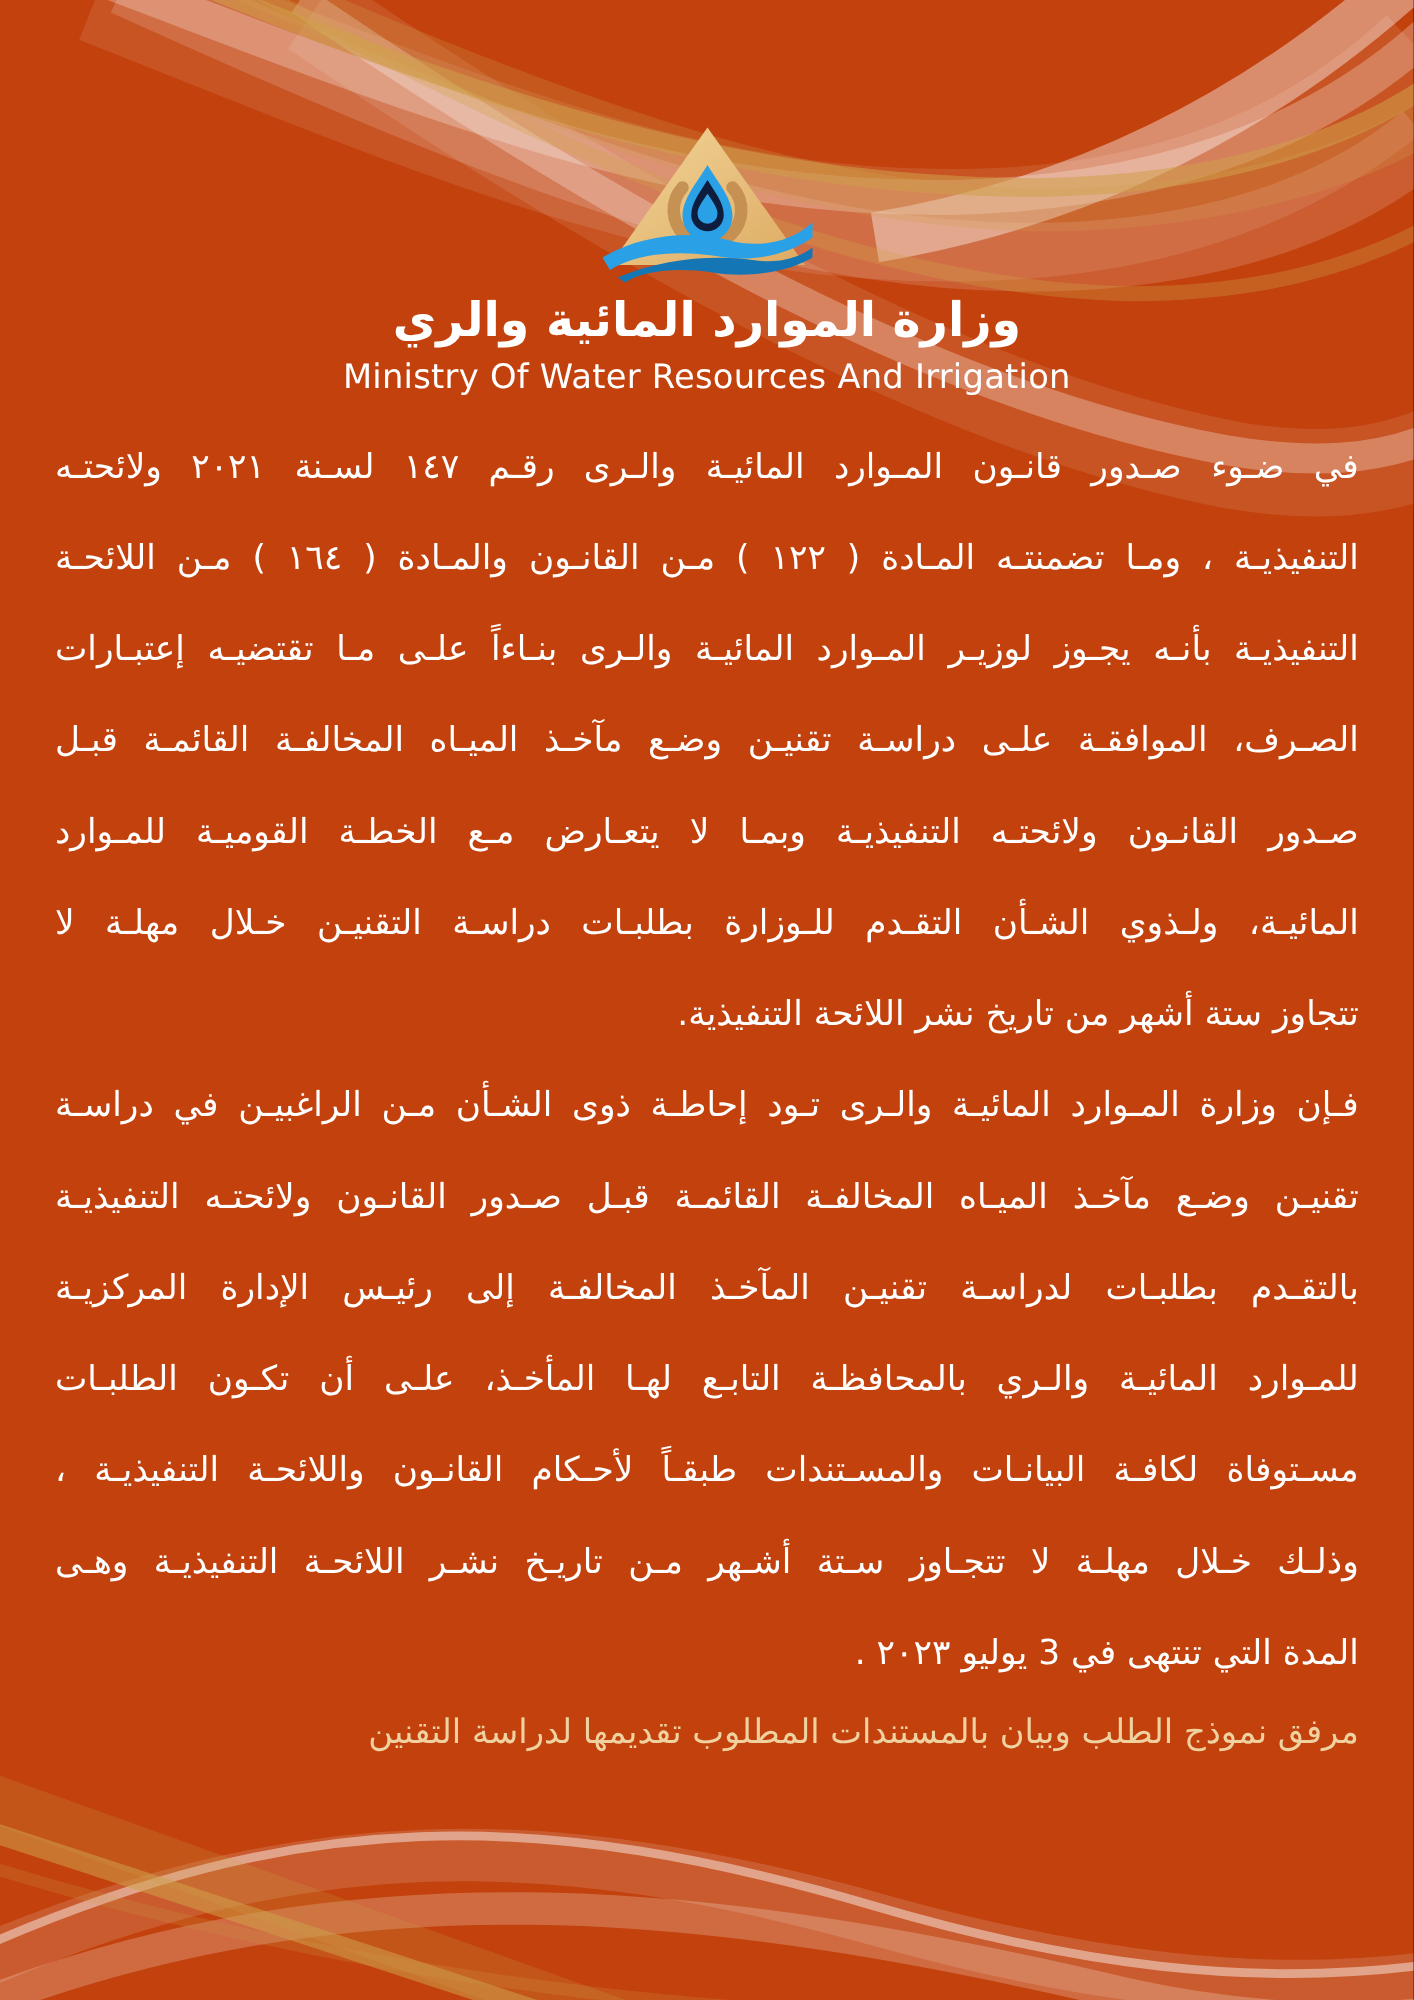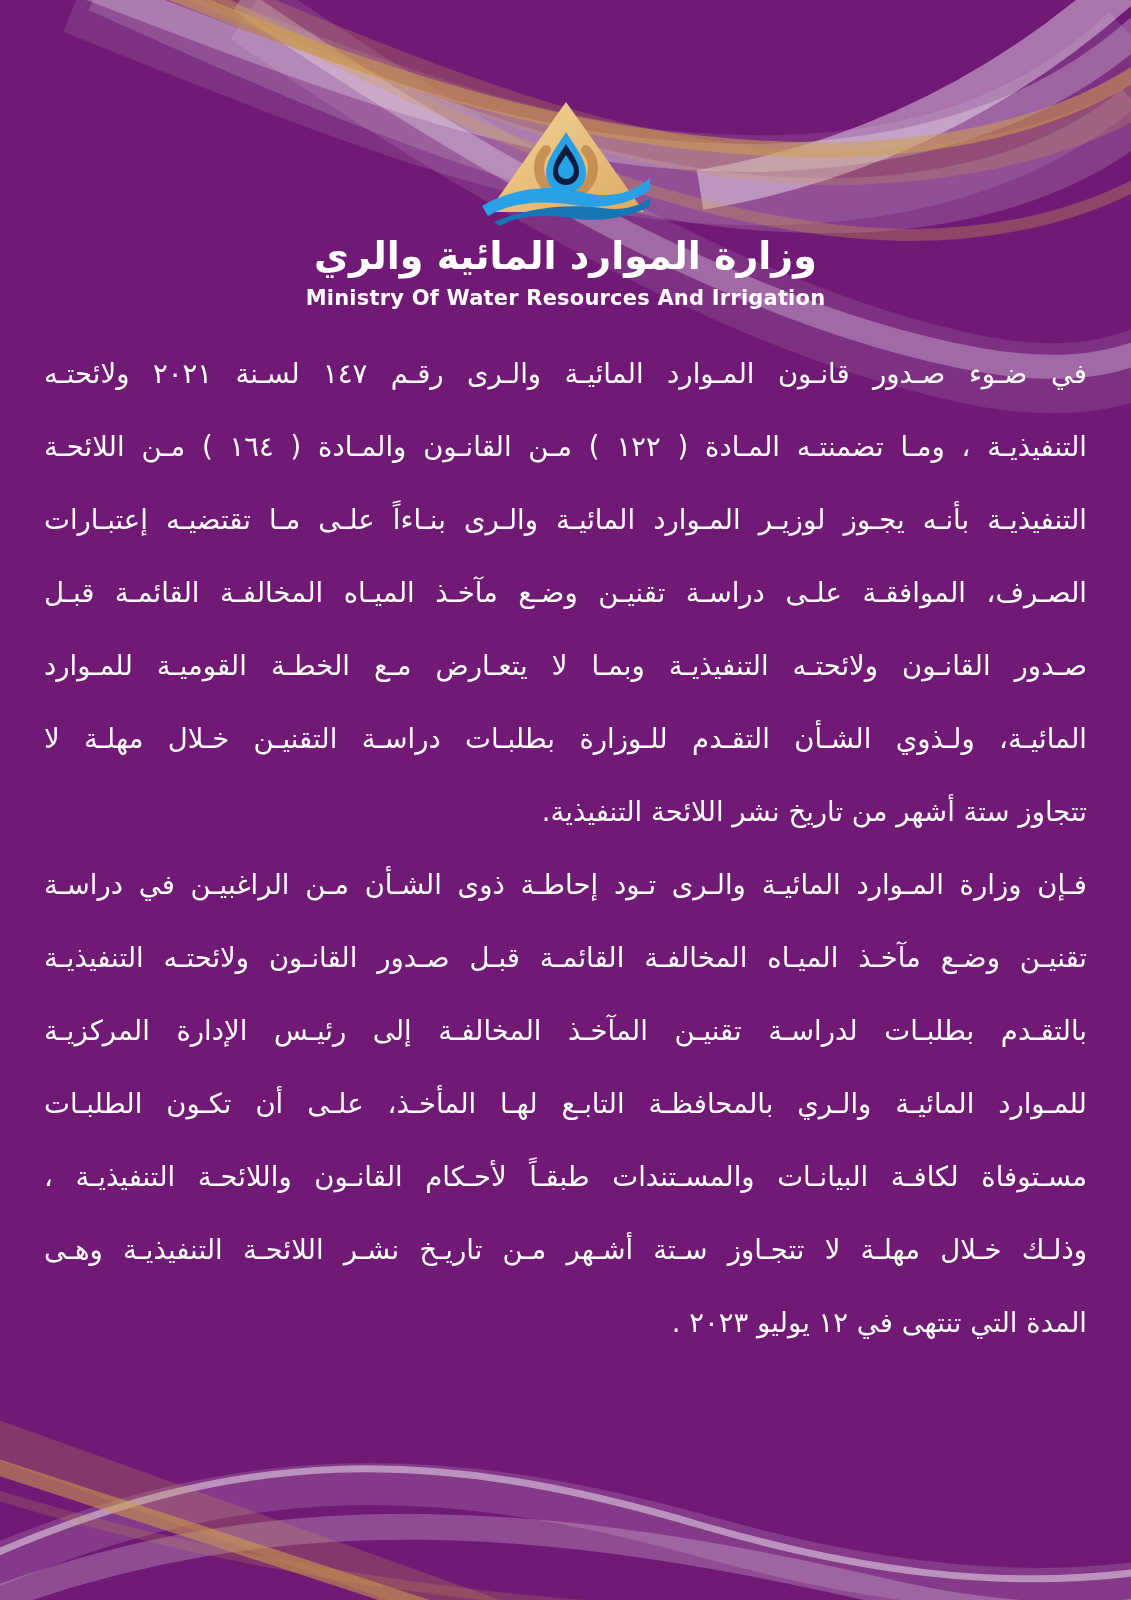--- a/index.html
+++ b/index.html
@@ -1,43 +1,43 @@
 <!DOCTYPE html>
 <html lang="ar"><head>
 <meta charset="utf-8">
 <style>
   html, body { margin: 0; padding: 0; background: #0a1730; }
   .page {
     position: relative;
     width: 1131px;
     height: 1600px;
     margin: 0 auto;
-    background: #701a75;
+    background: #c2410c;
     overflow: hidden;
     font-family: "DejaVu Sans", sans-serif;
   }
   
   .ribbon-top { position: absolute; top: 0; left: 0; width: 1131px; height: 450px; pointer-events: none; }
   .ribbon-bottom { position: absolute; bottom: 0; left: 0; width: 1131px; height: 190px; pointer-events: none; }
 
   
   .header { position: absolute; top: 100px; left: 0; right: 0; text-align: center; color: #ffffff; }
   .logo { display: block; margin: 0 auto; }
   .title-ar {
     margin-top: 2px;
     font-size: 38px;
     font-weight: bold;
     direction: rtl;
     color: #ffffff;
     letter-spacing: 1px;
   }
   .title-en {
     margin-top: 8px;
-    font-size: 21px;
-    font-weight: bold;
+    font-size: 27px;
+    font-weight: normal;
     color: #ffffff;
     letter-spacing: 0.2px;
   }
 
   
   .content {
     position: absolute;
     top: 337px;
     right: 44px;
     left: 44px;
@@ -121,16 +121,17 @@
     <div class="line">الصـرف، الموافقـة علـى دراسـة تقنيـن وضـع مآخـذ الميـاه المخالفـة القائمـة قبـل</div>
     <div class="line">صـدور القانـون ولائحتـه التنفيذيـة وبمـا لا يتعـارض مـع الخطـة القوميـة للمـوارد</div>
     <div class="line">المائيـة، ولـذوي الشـأن التقـدم للـوزارة بطلبـات دراسـة التقنيـن خـلال مهلـة لا</div>
     <div class="line para-end">تتجاوز ستة أشهر من تاريخ نشر  اللائحة التنفيذية.</div>
     <div class="line">فـإن وزارة المـوارد المائيـة والـرى تـود إحاطـة ذوى الشـأن مـن الراغبيـن في دراسـة</div>
     <div class="line">تقنيـن وضـع مآخـذ الميـاه المخالفـة القائمـة قبـل صـدور القانـون ولائحتـه التنفيذيـة</div>
     <div class="line">بالتقـدم بطلبـات لدراسـة تقنيـن المآخـذ المخالفـة  إلى رئيـس الإدارة المركزيـة</div>
     <div class="line">للمـوارد المائيـة والـري بالمحافظـة التابـع لهـا المأخـذ، علـى أن تكـون الطلبـات</div>
     <div class="line">مسـتوفاة لكافـة البيانـات والمسـتندات طبقـاً لأحـكام القانـون واللائحـة التنفيذيـة ،</div>
     <div class="line">وذلـك خـلال مهلـة لا تتجـاوز سـتة أشـهر مـن تاريـخ نشـر اللائحـة التنفيذيـة وهـى</div>
-    <div class="line para-end">المدة التي تنتهى في ١٢ يوليو ٢٠٢٣ .</div>
+    <div class="line para-end">المدة التي تنتهى في 3 يوليو ٢٠٢٣ .</div>
+    <div class="attachment">مرفق نموذج الطلب وبيان بالمستندات المطلوب تقديمها لدراسة التقنين</div>
   </div>
 
 </div>
 
 </body></html>

